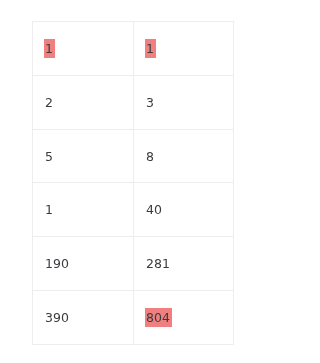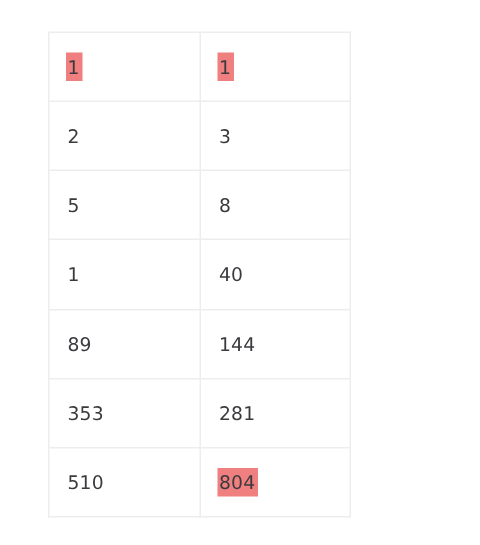--- a/index.html
+++ b/index.html
@@ -75,26 +75,22 @@
         </tr>
         <tr>
           <td><span class="cell-text">5</span></td>
           <td><span class="cell-text">8</span></td>
         </tr>
         <tr>
           <td><span class="cell-text">1</span></td>
           <td><span class="cell-text">40</span></td>
         </tr>
         <tr>
-          <td><span class="cell-text">89</span></td>
-          <td><span class="cell-text">144</span></td>
-        </tr>
-        <tr>
-          <td><span class="cell-text">353</span></td>
+          <td><span class="cell-text">190</span></td>
           <td><span class="cell-text">281</span></td>
         </tr>
         <tr>
-          <td><span class="cell-text">510</span></td>
+          <td><span class="cell-text">390</span></td>
           <td><span class="cell-text hl">804</span></td>
         </tr>
       </tbody>
   </table>
 </div>
 
 </body></html>

